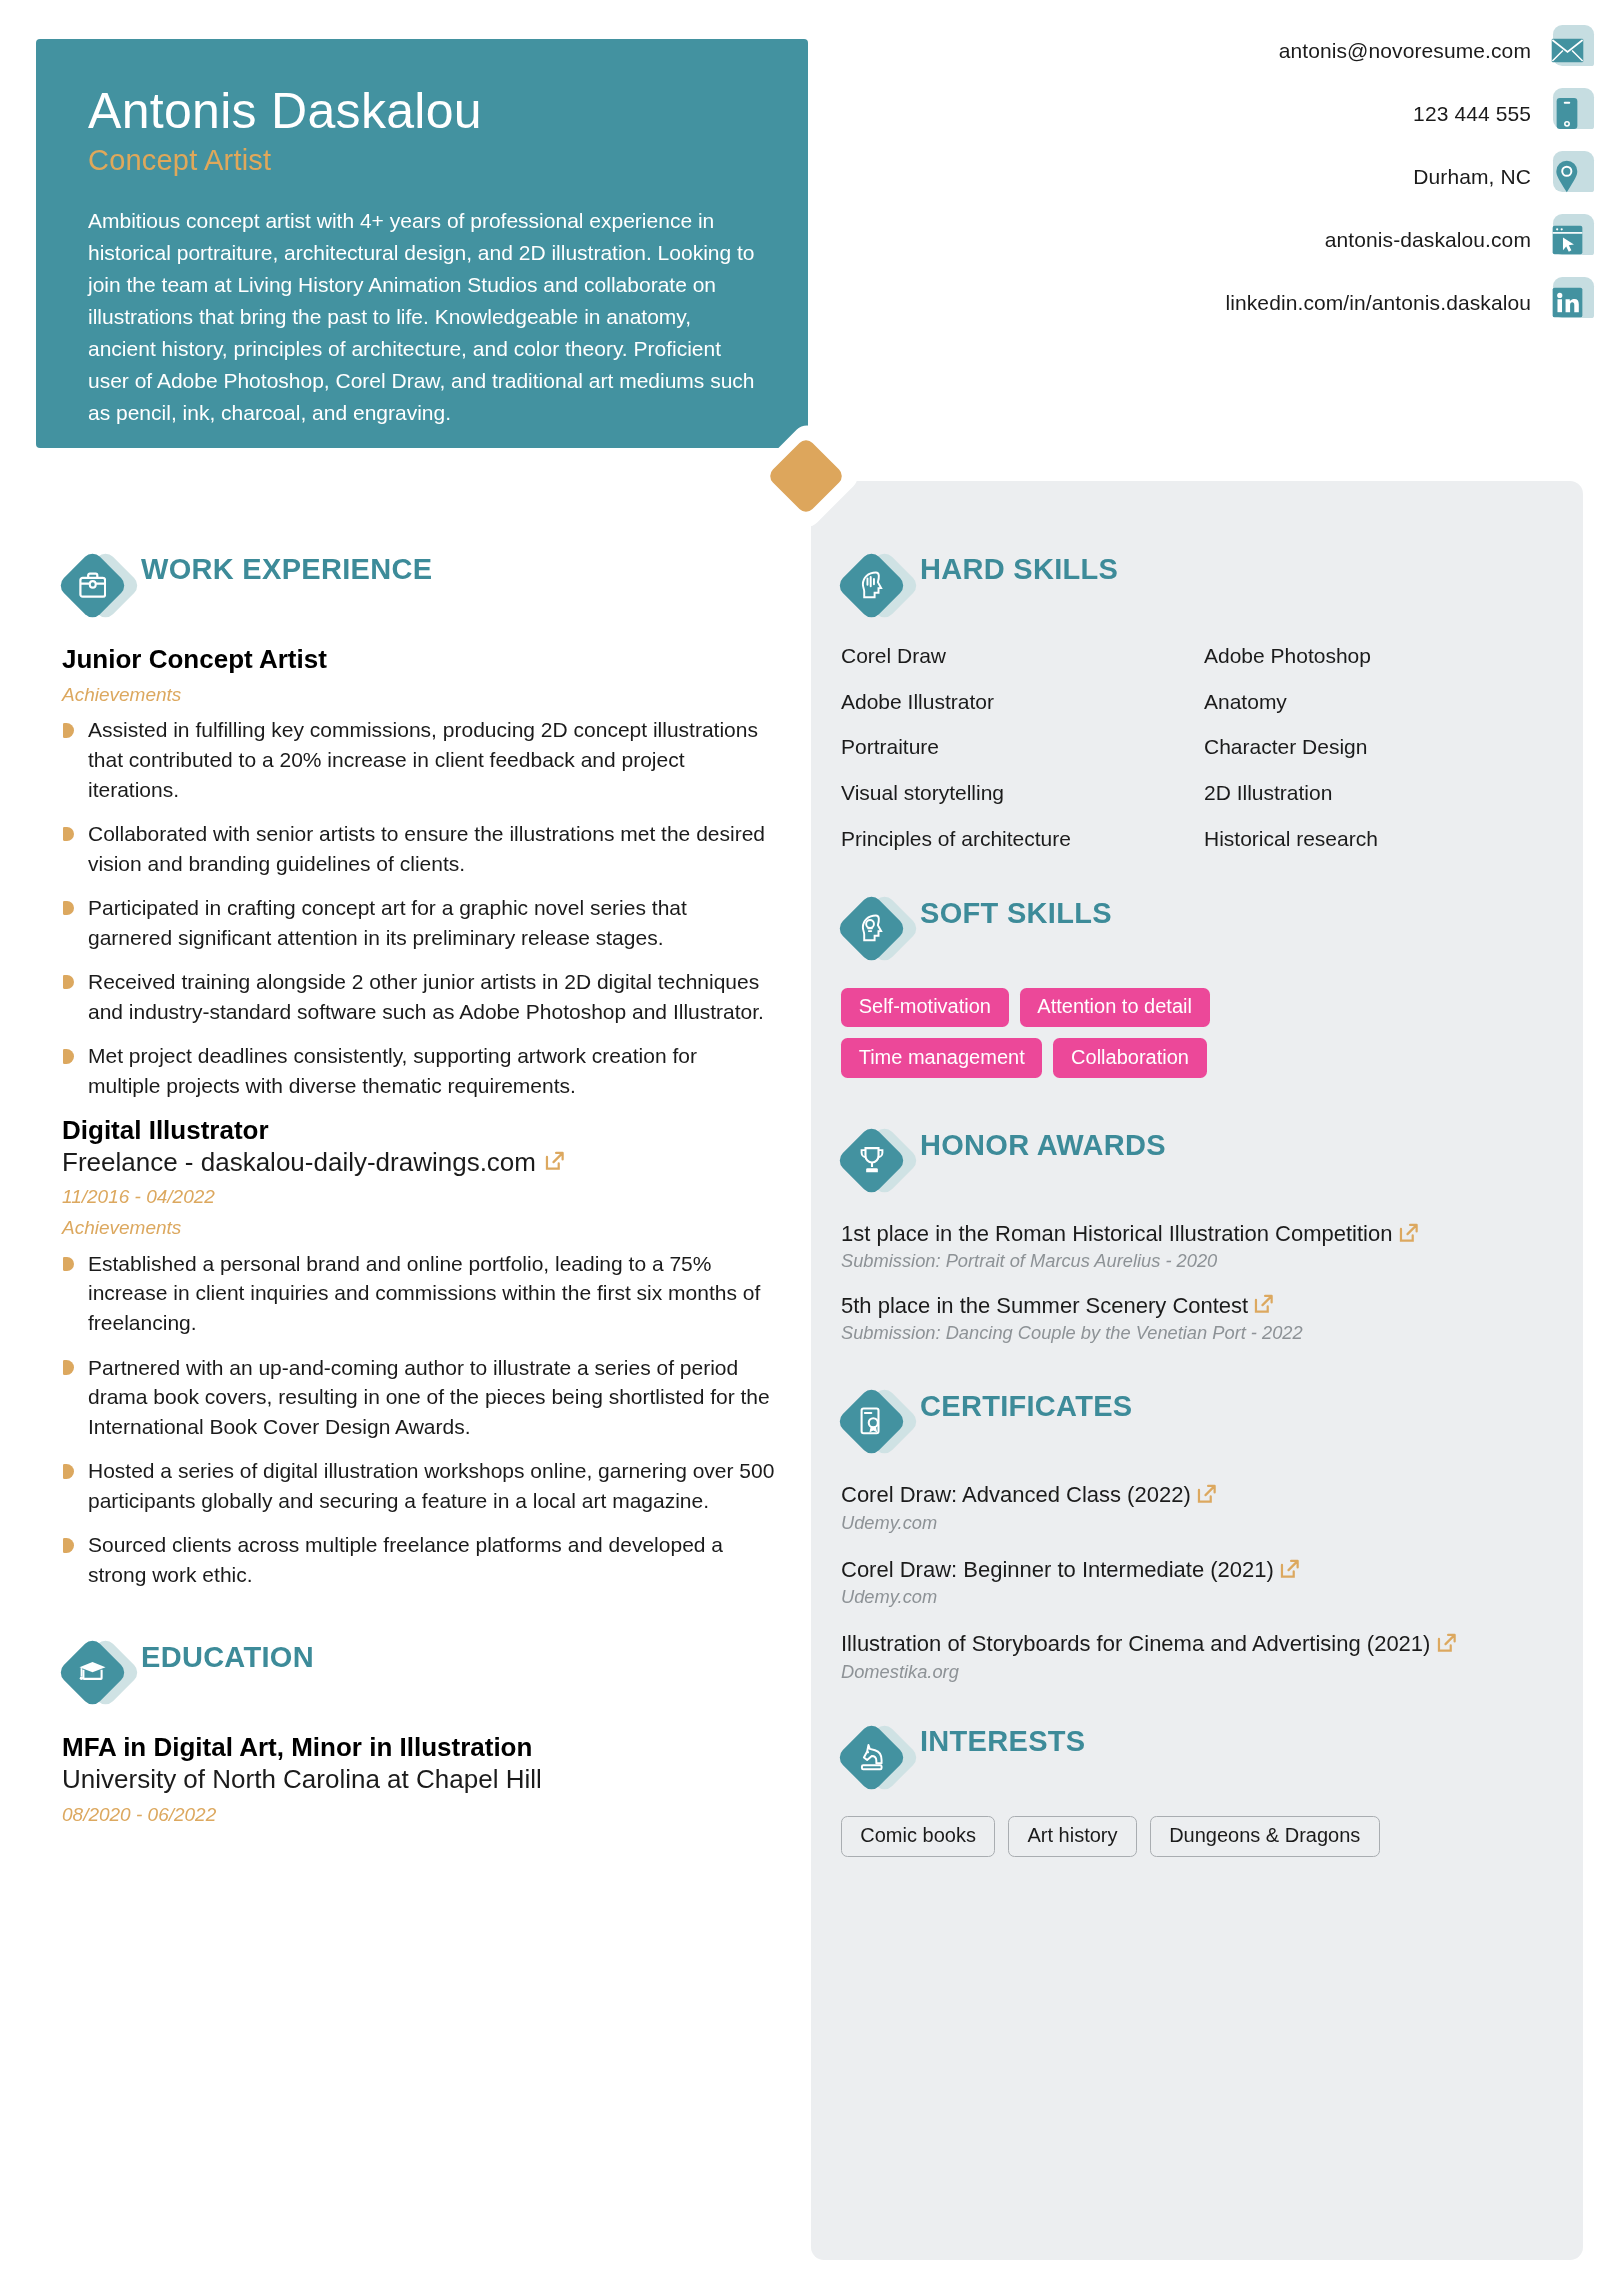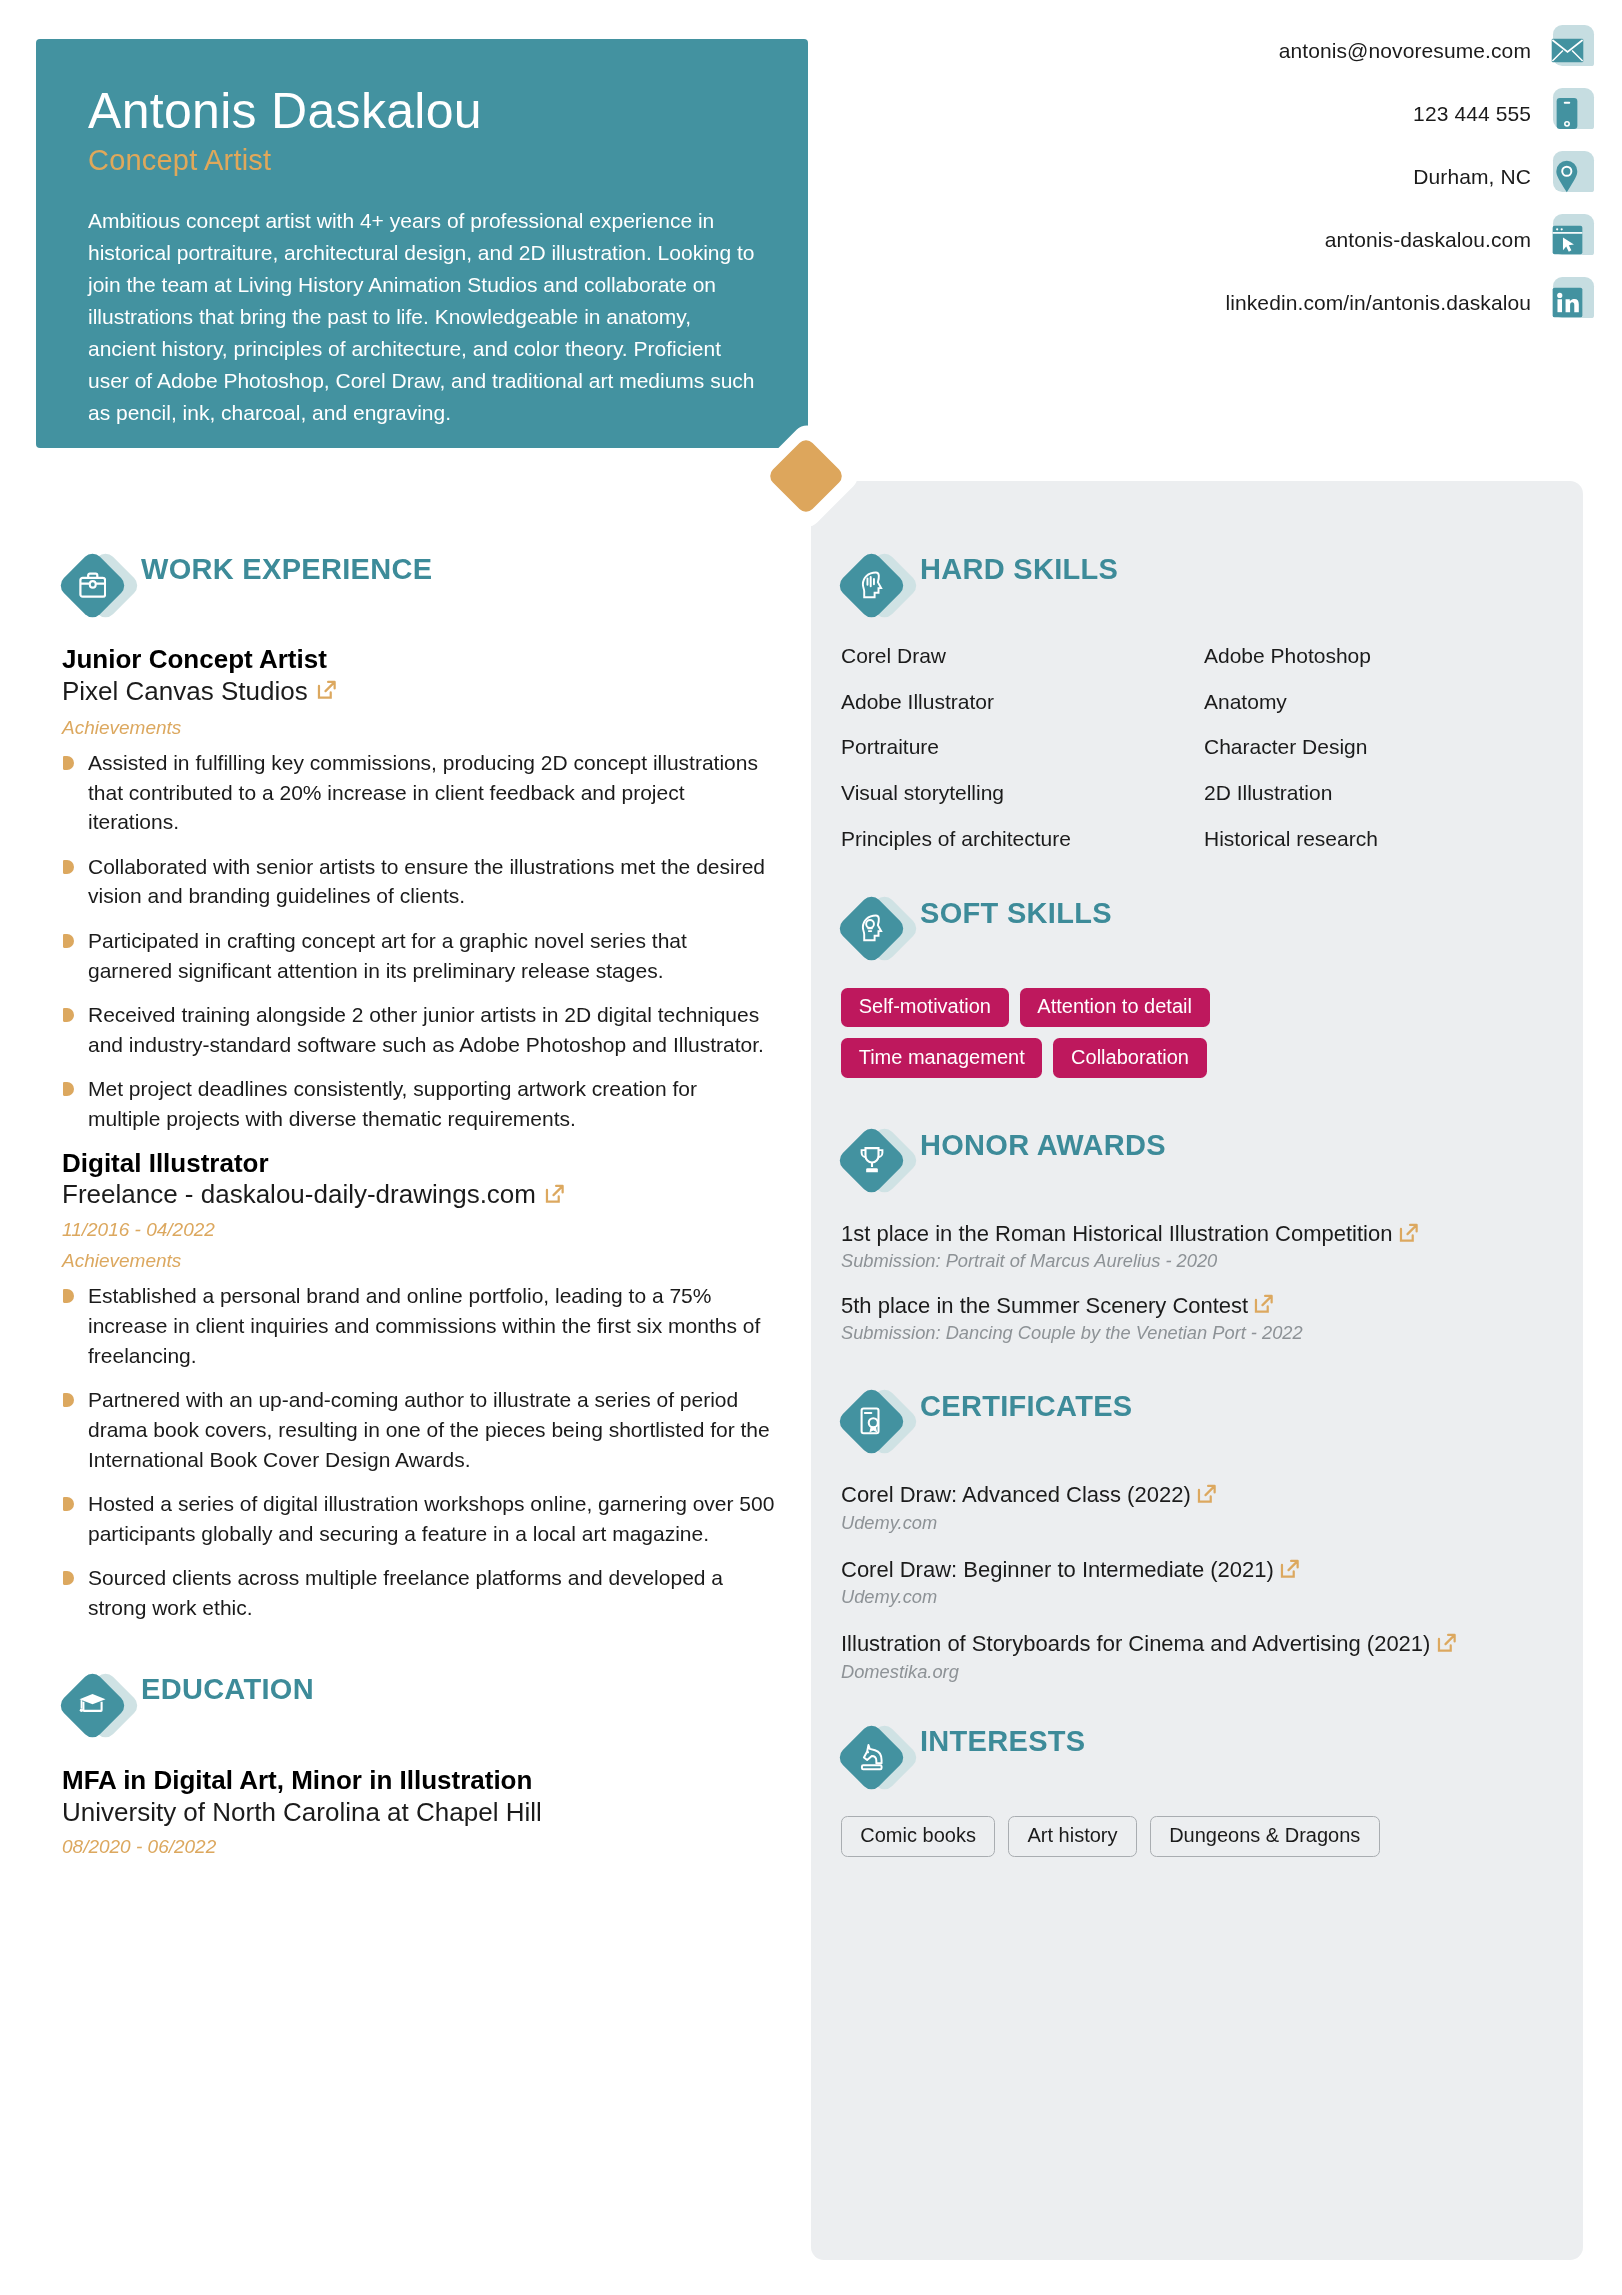--- a/index.html
+++ b/index.html
@@ -299,21 +299,21 @@
   }
 
   .tag-row {
     display: flex;
     flex-wrap: wrap;
     gap: 11px;
     margin-top: 15.7px;
     max-width: 484px;
   }
   .soft-tag {
-    background: #be185d;
+    background: #ec4899;
     color: #ffffff;
     font-size: 20px;
     font-weight: 300;
     padding: 7.2px 17.7px 9.2px 17.7px;
     border-radius: 6.5px;
     white-space: nowrap;
   }
 
   .award-item { margin-top: 5.2px; margin-bottom: 19.6px; }
   .award-title {
@@ -471,29 +471,20 @@
               <path d="M2 18 h14 M26 18 h14" stroke="#ffffff" stroke-width="3.4"></path>
               <rect x="16.5" y="14" width="9" height="10" rx="4.5" fill="#4392a0" stroke="#ffffff" stroke-width="3.2"></rect>
             </svg>
         </span>
       </span>
       <span class="section-title">WORK EXPERIENCE</span>
     </div>
 
     <div class="job">
       <div class="job-title">Junior Concept Artist</div>
-      <div class="job-company">
-        <span>Pixel Canvas Studios</span>
-        <span class="link-arrow">
-          <svg width="19.6" height="19.6" viewBox="0 0 30 30">
-              <path d="M3 9 v18 h18 v-8" fill="none" stroke="#dca85f" stroke-width="3.4" stroke-linecap="round"></path>
-              <path d="M13 17 L26 4 M17 3 h10 v10" fill="none" stroke="#dca85f" stroke-width="3.4" stroke-linecap="round" stroke-linejoin="round"></path>
-            </svg>
-        </span>
-      </div>
       <div class="ach-label">Achievements</div>
       <ul class="bullets">
         <li>Assisted in fulfilling key commissions, producing 2D concept illustrations that contributed to a 20% increase in client feedback and project iterations.</li>
         <li>Collaborated with senior artists to ensure the illustrations met the desired vision and branding guidelines of clients.</li>
         <li>Participated in crafting concept art for a graphic novel series that garnered significant attention in its preliminary release stages.</li>
         <li>Received training alongside 2 other junior artists in 2D digital techniques and industry-standard software such as Adobe Photoshop and Illustrator.</li>
         <li>Met project deadlines consistently, supporting artwork creation for multiple projects with diverse thematic requirements.</li>
       </ul>
     </div>
 

